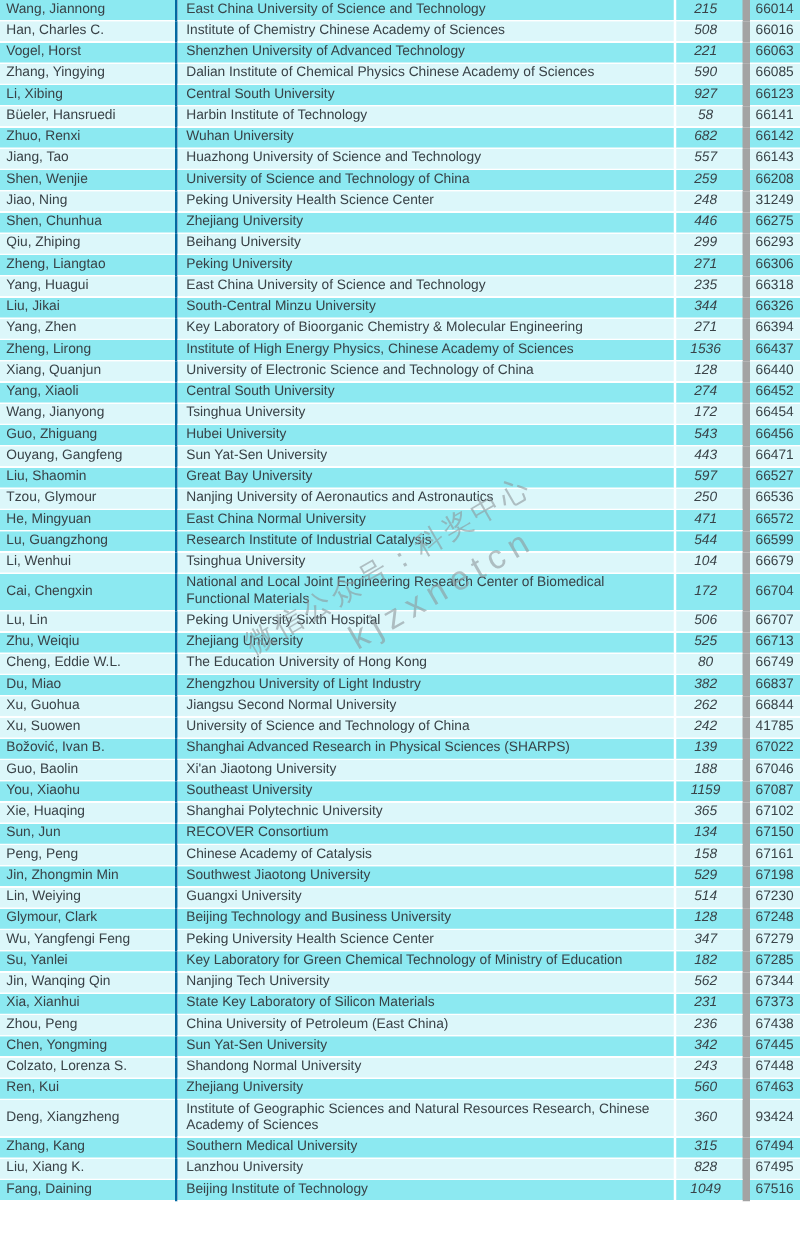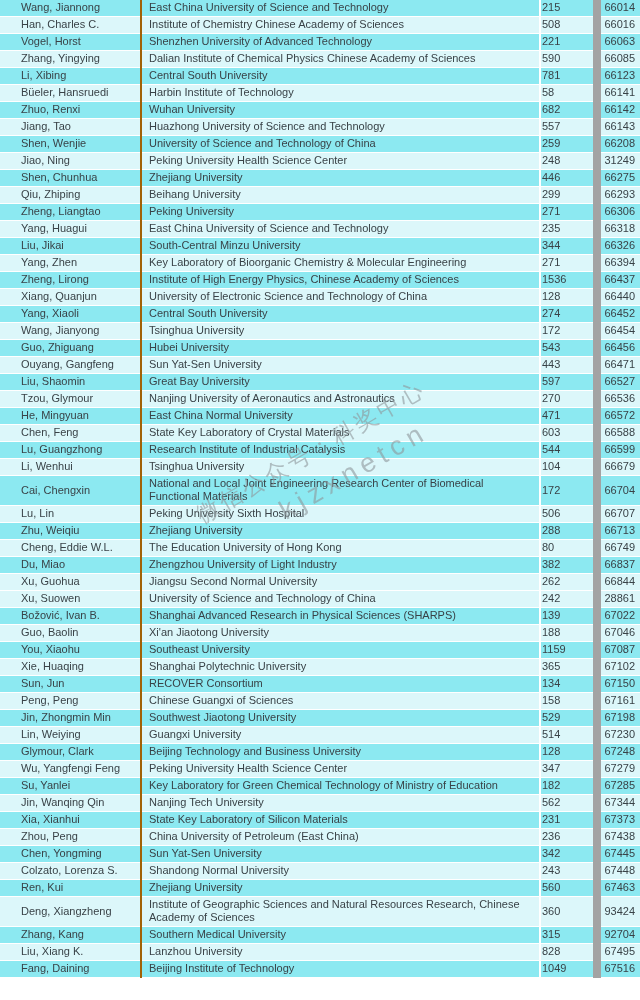--- a/index.html
+++ b/index.html
@@ -19,23 +19,23 @@
   td {
     font-size: 11px; line-height: 13px; color: #394247;
     border-bottom: 1px solid #ffffff;
     padding-top: 1px; padding-bottom: 2px;
     vertical-align: middle;
     overflow: hidden;
     word-wrap: break-word;
   }
   tr.dark td  { background: #8ce9f1; }
   tr.light td { background: #dcf7fa; }
-  td.c1 { border-right: 2px solid #a16207; padding-left: 21px; }
+  td.c1 { border-right: 2px solid #0369a1; padding-left: 5px; }
   td.c2 { border-right: 2px solid #ffffff; padding-left: 7px; padding-right: 4px; }
-  td.c3 { border-right: 8px solid #a3a3a3; text-align: left; padding-right: 7px; }
+  td.c3 { border-right: 6px solid #a3a3a3; text-align: center; padding-right: 7px; font-style: italic; }
   td.c4 { text-align: right; padding-right: 5px; }
   .watermark {
     position: absolute; left: 148px; top: 434px; width: 345px;
     transform: rotate(-30deg); transform-origin: center;
     color: #8f989c; opacity: 0.6; text-align: center;
     pointer-events: none; z-index: 5;
   }
   .wm-line1 { font-size: 23px; letter-spacing: 3px; display: block; }
   .wm-line2 { font-size: 27px; letter-spacing: 6px; display: block; margin-top: 7px; margin-left: 55px; }
 </style>
@@ -70,21 +70,21 @@
       </tr>
       <tr class="light">
         <td class="c1">Zhang, Yingying</td>
         <td class="c2">Dalian Institute of Chemical Physics Chinese Academy of Sciences</td>
         <td class="c3">590</td>
         <td class="c4">66085</td>
       </tr>
       <tr class="dark">
         <td class="c1">Li, Xibing</td>
         <td class="c2">Central South University</td>
-        <td class="c3">781</td>
+        <td class="c3">927</td>
         <td class="c4">66123</td>
       </tr>
       <tr class="light">
         <td class="c1">Büeler, Hansruedi</td>
         <td class="c2">Harbin Institute of Technology</td>
         <td class="c3">58</td>
         <td class="c4">66141</td>
       </tr>
       <tr class="dark">
         <td class="c1">Zhuo, Renxi</td>
@@ -184,35 +184,29 @@
       </tr>
       <tr class="dark">
         <td class="c1">Liu, Shaomin</td>
         <td class="c2">Great Bay University</td>
         <td class="c3">597</td>
         <td class="c4">66527</td>
       </tr>
       <tr class="light">
         <td class="c1">Tzou, Glymour</td>
         <td class="c2">Nanjing University of Aeronautics and Astronautics</td>
-        <td class="c3">270</td>
+        <td class="c3">250</td>
         <td class="c4">66536</td>
       </tr>
       <tr class="dark">
         <td class="c1">He, Mingyuan</td>
         <td class="c2">East China Normal University</td>
         <td class="c3">471</td>
         <td class="c4">66572</td>
       </tr>
-      <tr class="light">
-        <td class="c1">Chen, Feng</td>
-        <td class="c2">State Key Laboratory of Crystal Materials</td>
-        <td class="c3">603</td>
-        <td class="c4">66588</td>
-      </tr>
       <tr class="dark">
         <td class="c1">Lu, Guangzhong</td>
         <td class="c2">Research Institute of Industrial Catalysis</td>
         <td class="c3">544</td>
         <td class="c4">66599</td>
       </tr>
       <tr class="light">
         <td class="c1">Li, Wenhui</td>
         <td class="c2">Tsinghua University</td>
         <td class="c3">104</td>
@@ -226,21 +220,21 @@
       </tr>
       <tr class="light">
         <td class="c1">Lu, Lin</td>
         <td class="c2">Peking University Sixth Hospital</td>
         <td class="c3">506</td>
         <td class="c4">66707</td>
       </tr>
       <tr class="dark">
         <td class="c1">Zhu, Weiqiu</td>
         <td class="c2">Zhejiang University</td>
-        <td class="c3">288</td>
+        <td class="c3">525</td>
         <td class="c4">66713</td>
       </tr>
       <tr class="light">
         <td class="c1">Cheng, Eddie W.L.</td>
         <td class="c2">The Education University of Hong Kong</td>
         <td class="c3">80</td>
         <td class="c4">66749</td>
       </tr>
       <tr class="dark">
         <td class="c1">Du, Miao</td>
@@ -251,21 +245,21 @@
       <tr class="light">
         <td class="c1">Xu, Guohua</td>
         <td class="c2">Jiangsu Second Normal University</td>
         <td class="c3">262</td>
         <td class="c4">66844</td>
       </tr>
       <tr class="light">
         <td class="c1">Xu, Suowen</td>
         <td class="c2">University of Science and Technology of China</td>
         <td class="c3">242</td>
-        <td class="c4">28861</td>
+        <td class="c4">41785</td>
       </tr>
       <tr class="dark">
         <td class="c1">Božović, Ivan B.</td>
         <td class="c2">Shanghai Advanced Research in Physical Sciences (SHARPS)</td>
         <td class="c3">139</td>
         <td class="c4">67022</td>
       </tr>
       <tr class="light">
         <td class="c1">Guo, Baolin</td>
         <td class="c2">Xi'an Jiaotong University</td>
@@ -285,21 +279,21 @@
         <td class="c4">67102</td>
       </tr>
       <tr class="dark">
         <td class="c1">Sun, Jun</td>
         <td class="c2">RECOVER Consortium</td>
         <td class="c3">134</td>
         <td class="c4">67150</td>
       </tr>
       <tr class="light">
         <td class="c1">Peng, Peng</td>
-        <td class="c2">Chinese Guangxi of Sciences</td>
+        <td class="c2">Chinese Academy of Catalysis</td>
         <td class="c3">158</td>
         <td class="c4">67161</td>
       </tr>
       <tr class="dark">
         <td class="c1">Jin, Zhongmin Min</td>
         <td class="c2">Southwest Jiaotong University</td>
         <td class="c3">529</td>
         <td class="c4">67198</td>
       </tr>
       <tr class="light">
@@ -365,21 +359,21 @@
       <tr class="light">
         <td class="c1">Deng, Xiangzheng</td>
         <td class="c2">Institute of Geographic Sciences and Natural Resources Research, Chinese Academy of Sciences</td>
         <td class="c3">360</td>
         <td class="c4">93424</td>
       </tr>
       <tr class="dark">
         <td class="c1">Zhang, Kang</td>
         <td class="c2">Southern Medical University</td>
         <td class="c3">315</td>
-        <td class="c4">92704</td>
+        <td class="c4">67494</td>
       </tr>
       <tr class="light">
         <td class="c1">Liu, Xiang K.</td>
         <td class="c2">Lanzhou University</td>
         <td class="c3">828</td>
         <td class="c4">67495</td>
       </tr>
       <tr class="dark">
         <td class="c1">Fang, Daining</td>
         <td class="c2">Beijing Institute of Technology</td>

